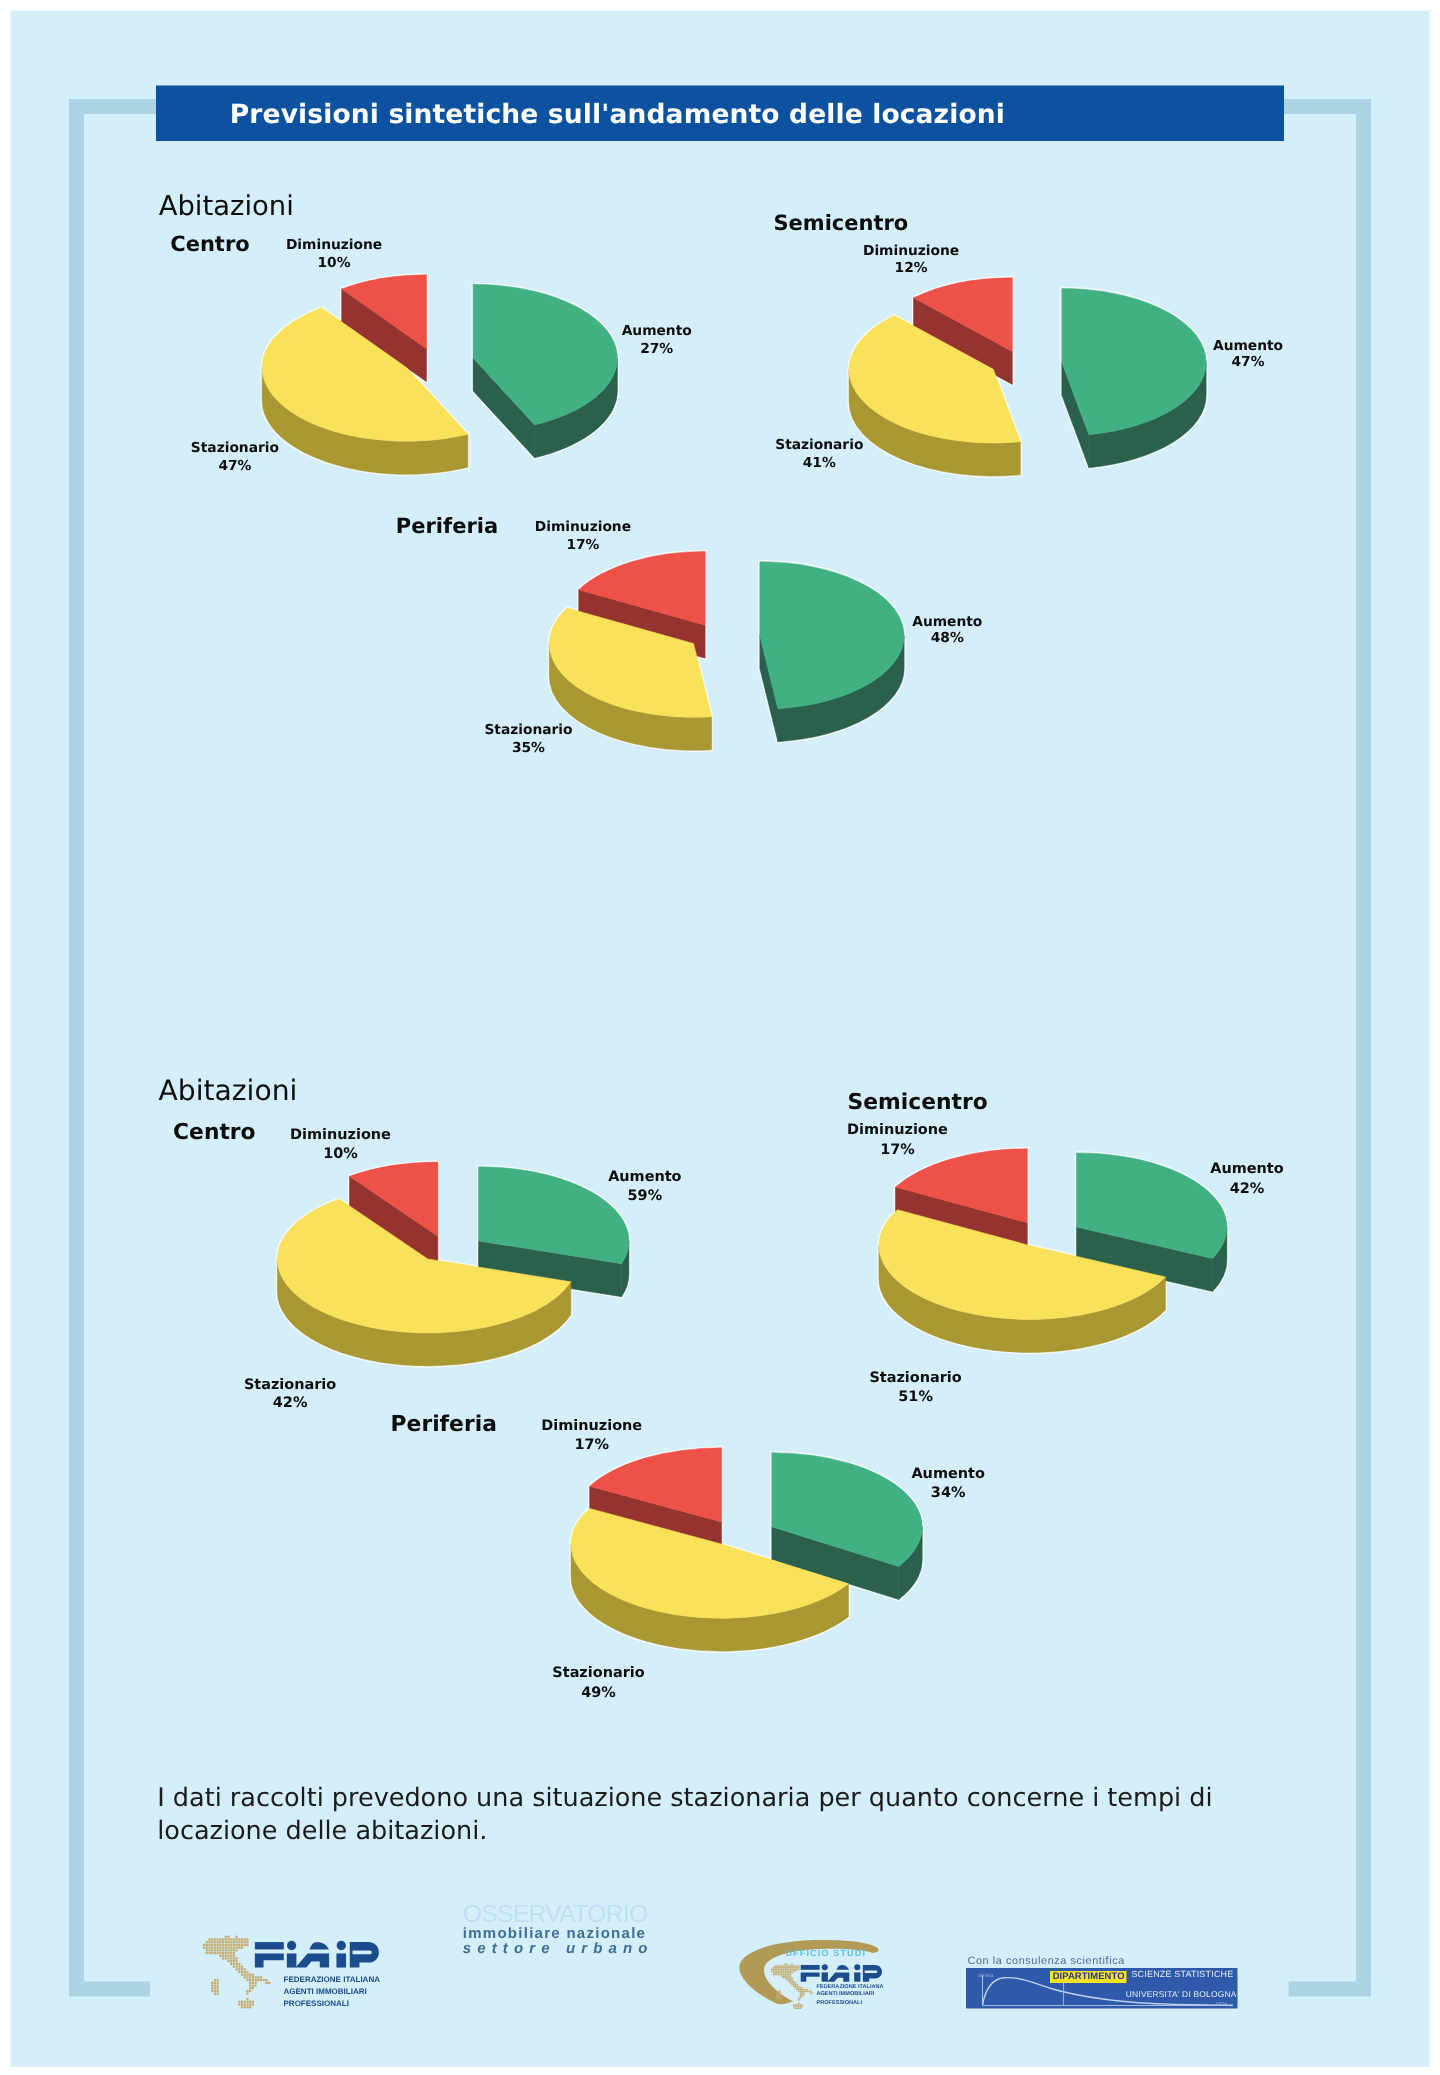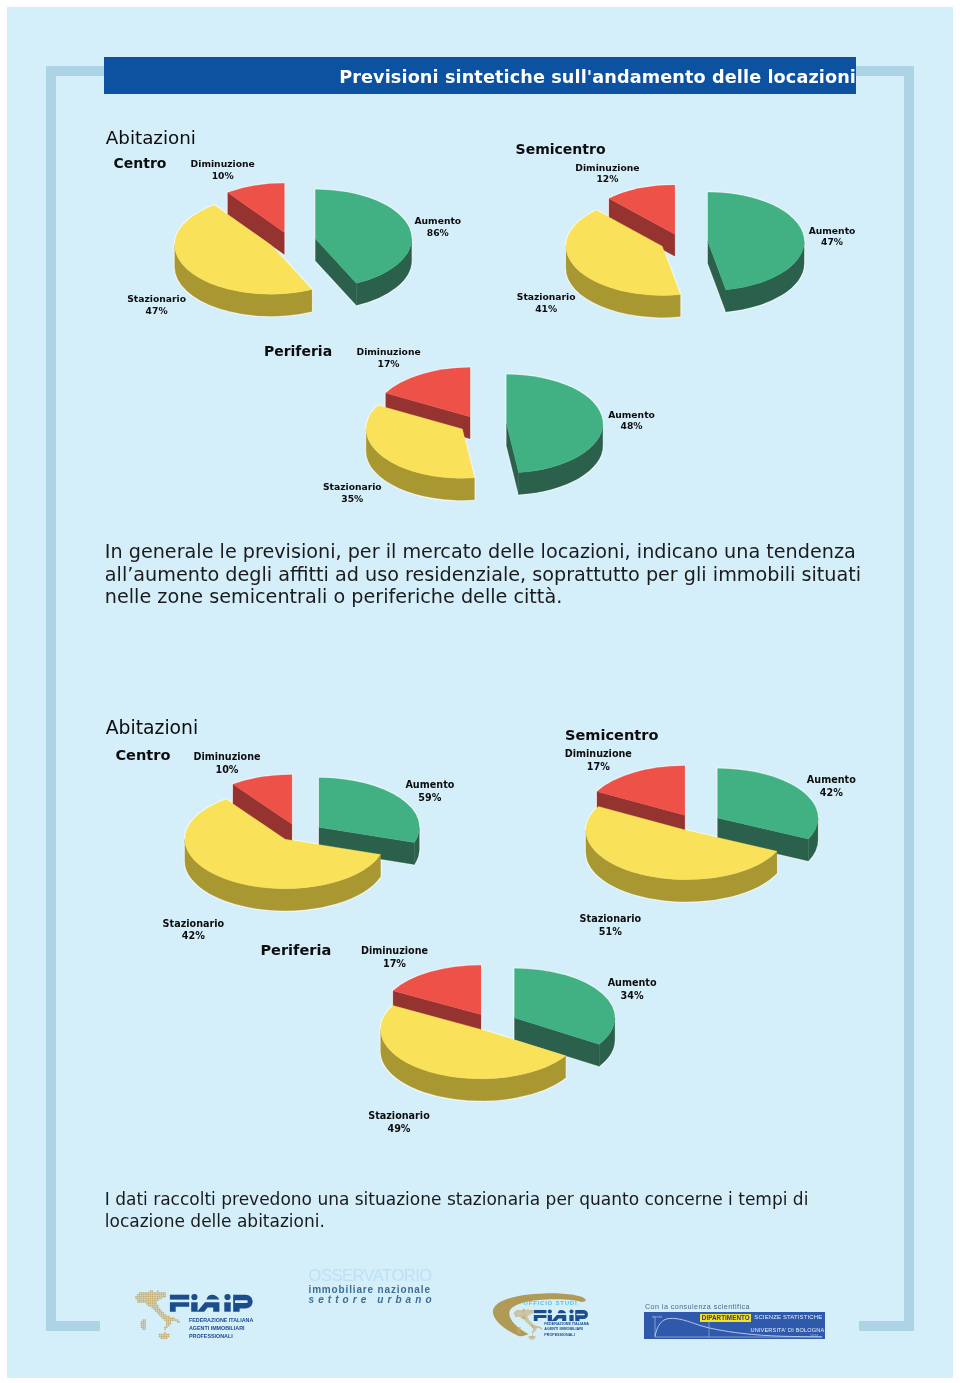--- a/index.html
+++ b/index.html
@@ -24,21 +24,21 @@
   .fiaip-lines.small{font-size:3.72px;line-height:5.5px;}
 </style>
 </head>
 <body>
 
 <div id="root">
   <div class="page"></div>
   <div class="frame-outer"></div>
 
   <div class="titlebar" style="left:104px;top:57px;width:752px;height:36.5px;font-size:17.67px;padding-top:3px;
-              justify-content:flex-end;padding-left:49.2px;box-sizing:border-box;white-space:nowrap;">
+              justify-content:flex-start;padding-left:49.2px;box-sizing:border-box;white-space:nowrap;">
     <span>Previsioni sintetiche sull'andamento delle locazioni</span>
   </div>
   <div class="grouplbl" style="left:105.8px;top:128.5px;">Abitazioni</div>
 
   <svg class="pie" id="svg1" width="960" height="1383">
       <path d="M 284.32 232.42 L 227.78 192.62 L 227.78 214.62 L 284.32 254.42 Z" fill="#f7fbfd" stroke="#f7fbfd" stroke-width="2.1" stroke-linejoin="round"></path>
       <path d="M 284.32 232.42 L 227.78 192.62 A 96.2 49.2 0 0 1 284.32 183.22 Z" fill="#f7fbfd" stroke="#f7fbfd" stroke-width="2.1" stroke-linejoin="round"></path>
       <path d="M 315.42 238.72 L 356.38 283.24 L 356.38 305.24 L 315.42 260.72 Z" fill="#f7fbfd" stroke="#f7fbfd" stroke-width="2.1" stroke-linejoin="round"></path>
       <path d="M 411.62 238.72 A 96.2 49.2 0 0 1 356.38 283.24 L 356.38 305.24 A 96.2 49.2 0 0 0 411.62 260.72 Z " fill="#f7fbfd" stroke="#f7fbfd" stroke-width="2.1" stroke-linejoin="round"></path>
       <path d="M 315.42 238.72 L 315.42 189.52 A 96.2 49.2 0 0 1 356.38 283.24 Z" fill="#f7fbfd" stroke="#f7fbfd" stroke-width="2.1" stroke-linejoin="round"></path>
@@ -77,21 +77,21 @@
       <path d="M 602.75 423.66 A 96.2 49.2 0 0 1 518.61 472.47 L 518.61 494.47 A 96.2 49.2 0 0 0 602.75 445.66 Z " fill="#2b604c" stroke="#2b604c" stroke-width="0.35"></path>
       <path d="M 474.44 477.85 A 96.2 49.2 0 0 1 366.18 429.03 L 366.18 451.03 A 96.2 49.2 0 0 0 474.44 499.85 Z " fill="#a99832" stroke="#a99832" stroke-width="0.35"></path>
       <path d="M 506.55 423.66 L 506.55 374.46 A 96.2 49.2 0 0 1 518.61 472.47 Z" fill="#41b183" stroke="#41b183" stroke-width="0.35"></path>
       <path d="M 462.38 429.03 L 474.44 477.85 A 96.2 49.2 0 0 1 378.08 405.33 Z" fill="#f9e159" stroke="#f9e159" stroke-width="0.35"></path>
       <path d="M 470.08 416.8 L 385.78 393.1 A 96.2 49.2 0 0 1 470.08 367.6 Z" fill="#ee5147" stroke="#ee5147" stroke-width="0.35"></path>
     </svg>
   <div id="s1labels">
       <div class="areaname" style="left: 113.5px; top: 155.8px; font-size: 14px;">Centro</div>
       <div class="lbl" style="left: 437.8px; top: 215.1px; transform: translateX(-50%);">
         <div>Aumento</div>
-        <div>86%</div>
+        <div>27%</div>
       </div>
       <div class="lbl" style="left: 156.6px; top: 293px; transform: translateX(-50%);">
         <div>Stazionario</div>
         <div>47%</div>
       </div>
       <div class="lbl" style="left: 222.7px; top: 158.4px; transform: translateX(-50%);">
         <div>Diminuzione</div>
         <div>10%</div>
       </div>
       <div class="areaname" style="left: 515.6px; top: 141.7px; font-size: 14px;">Semicentro</div>
@@ -115,21 +115,20 @@
       <div class="lbl" style="left: 352.3px; top: 481.4px; transform: translateX(-50%);">
         <div>Stazionario</div>
         <div>35%</div>
       </div>
       <div class="lbl" style="left: 388.6px; top: 346px; transform: translateX(-50%);">
         <div>Diminuzione</div>
         <div>17%</div>
       </div>
     </div>
 
-  <div class="para" style="left:104.8px;top:541px;width:762px;">In generale le previsioni, per il mercato delle locazioni, indicano una tendenza all’aumento degli affitti ad uso residenziale, soprattutto per gli immobili situati nelle zone semicentrali o periferiche delle città.</div>
 
   <div class="grouplbl" style="left:105.7px;top:719.3px;font-size:18.8px;">Abitazioni</div>
 
   <svg class="pie" id="svg2" width="960" height="1383">
       <path d="M 291.92 824.12 L 232.97 784.16 L 232.97 806.16 L 291.92 846.12 Z" fill="#f7fbfd" stroke="#f7fbfd" stroke-width="2.1" stroke-linejoin="round"></path>
       <path d="M 291.92 824.12 L 232.97 784.16 A 100.3 49.4 0 0 1 291.92 774.72 Z" fill="#f7fbfd" stroke="#f7fbfd" stroke-width="2.1" stroke-linejoin="round"></path>
       <path d="M 318.98 827.25 L 414.37 842.51 L 414.37 864.51 L 318.98 849.25 Z" fill="#f7fbfd" stroke="#f7fbfd" stroke-width="2.1" stroke-linejoin="round"></path>
       <path d="M 419.28 827.25 A 100.3 49.4 0 0 1 414.37 842.51 L 414.37 864.51 A 100.3 49.4 0 0 0 419.28 849.25 Z " fill="#f7fbfd" stroke="#f7fbfd" stroke-width="2.1" stroke-linejoin="round"></path>
       <path d="M 318.98 827.25 L 318.98 777.85 A 100.3 49.4 0 0 1 414.37 842.51 Z" fill="#f7fbfd" stroke="#f7fbfd" stroke-width="2.1" stroke-linejoin="round"></path>
       <path d="M 380.57 854.52 A 100.3 49.4 0 0 1 184.88 839.26 L 184.88 861.26 A 100.3 49.4 0 0 0 380.57 876.52 Z " fill="#f7fbfd" stroke="#f7fbfd" stroke-width="2.1" stroke-linejoin="round"></path>

